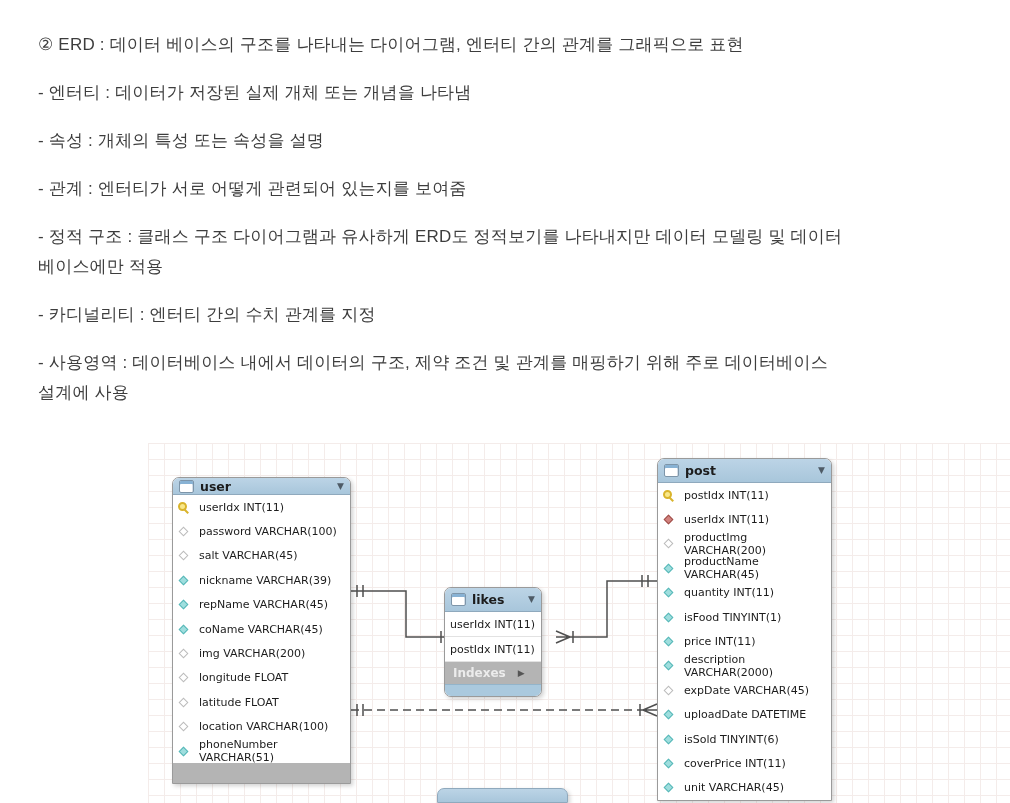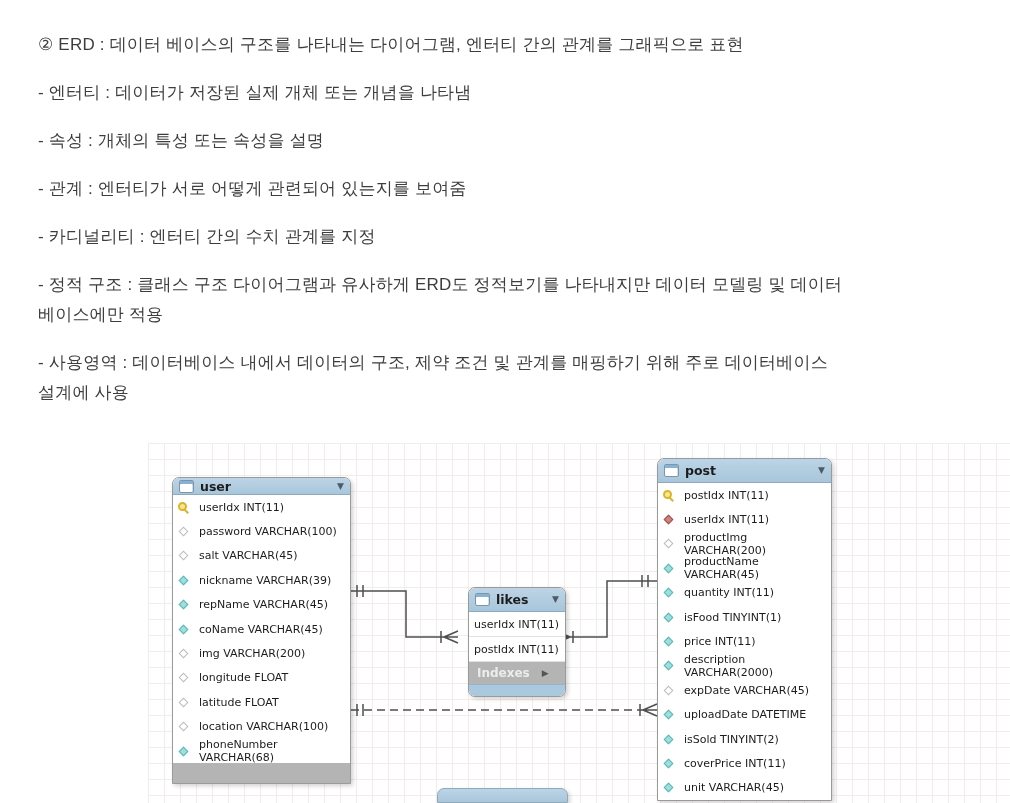--- a/index.html
+++ b/index.html
@@ -53,21 +53,21 @@
   .likes-footer{background:var(--footer-bg);border-radius:0 0 6px 6px;border-top:1px solid #93b4ca}
 
   
   .t-user{left:24px;top:34px;width:179px}
   .t-user .hdr{height:16px}
   .t-user .row{height:24.4px}
   .t-user .idx-bar{height:20px}
   .t-post{left:509px;top:15px;width:175px}
   .t-post .hdr{height:24px}
   .t-post .row{height:24.4px}
-  .t-likes{left:320px;top:144px;width:98px;border-radius:7px}
+  .t-likes{left:296px;top:144px;width:98px;border-radius:7px}
   .t-likes .hdr{height:24px}
   .t-likes .row{height:25px;border-bottom:1px solid #e2e2e2}
   .t-likes .idx-bar{height:22px}
   .t-likes .likes-footer{height:12px}
   .t-partial{left:289px;top:345px;width:131px;height:15px;
        background:linear-gradient(var(--header-bg),var(--header-bg2));
        border:1px solid #8fa9bd;border-radius:7px 7px 0 0;position:absolute;
        box-shadow:2px 2px 4px rgba(0,0,0,.18)}
 </style>
 </head>
@@ -80,26 +80,26 @@
   <p>
       <span class="ln">- 엔터티 : 데이터가 저장된 실제 개체 또는 개념을 나타냄</span>
     </p>
   <p>
       <span class="ln">- 속성 : 개체의 특성 또는 속성을 설명</span>
     </p>
   <p>
       <span class="ln">- 관계 : 엔터티가 서로 어떻게 관련되어 있는지를 보여줌</span>
     </p>
   <p>
-      <span class="ln">- 카디널리티 : 엔터티 간의 수치 관계를 지정</span>
-    </p>
-  <p>
     <span class="ln">- 정적 구조 : 클래스 구조 다이어그램과 유사하게 ERD도 정적보기를 나타내지만 데이터 모델링 및 데이터</span>
     <span class="ln">베이스에만 적용</span>
   </p>
+  <p>
+      <span class="ln">- 카디널리티 : 엔터티 간의 수치 관계를 지정</span>
+    </p>
   <p>
     <span class="ln">- 사용영역 : 데이터베이스 내에서 데이터의 구조, 제약 조건 및 관계를 매핑하기 위해 주로 데이터베이스</span>
     <span class="ln">설계에 사용</span>
   </p>
 </div>
 
 <div class="erd">
 
   <svg class="rel" width="862" height="360" viewBox="0 0 862 360">
 
@@ -164,21 +164,21 @@
     <div class="row">
         <span class="icon dia d-hollow"></span>
         <span>latitude FLOAT</span>
       </div>
     <div class="row">
         <span class="icon dia d-hollow"></span>
         <span>location VARCHAR(100)</span>
       </div>
     <div class="row">
         <span class="icon dia d-filled"></span>
-        <span>phoneNumber VARCHAR(68)</span>
+        <span>phoneNumber VARCHAR(51)</span>
       </div>
     <div class="idx-bar"></div>
   </div>
 
   <div class="tbl t-likes">
     <div class="hdr">
       <span class="tbl-icon"></span>
       <span>likes</span>
       <span class="spacer"></span>
       <span class="arrow">▼</span>
@@ -239,21 +239,21 @@
     <div class="row">
         <span class="icon dia d-hollow"></span>
         <span>expDate VARCHAR(45)</span>
       </div>
     <div class="row">
         <span class="icon dia d-filled"></span>
         <span>uploadDate DATETIME</span>
       </div>
     <div class="row">
         <span class="icon dia d-filled"></span>
-        <span>isSold TINYINT(2)</span>
+        <span>isSold TINYINT(6)</span>
       </div>
     <div class="row">
         <span class="icon dia d-filled"></span>
         <span>coverPrice INT(11)</span>
       </div>
     <div class="row">
         <span class="icon dia d-filled"></span>
         <span>unit VARCHAR(45)</span>
       </div>
   </div>

